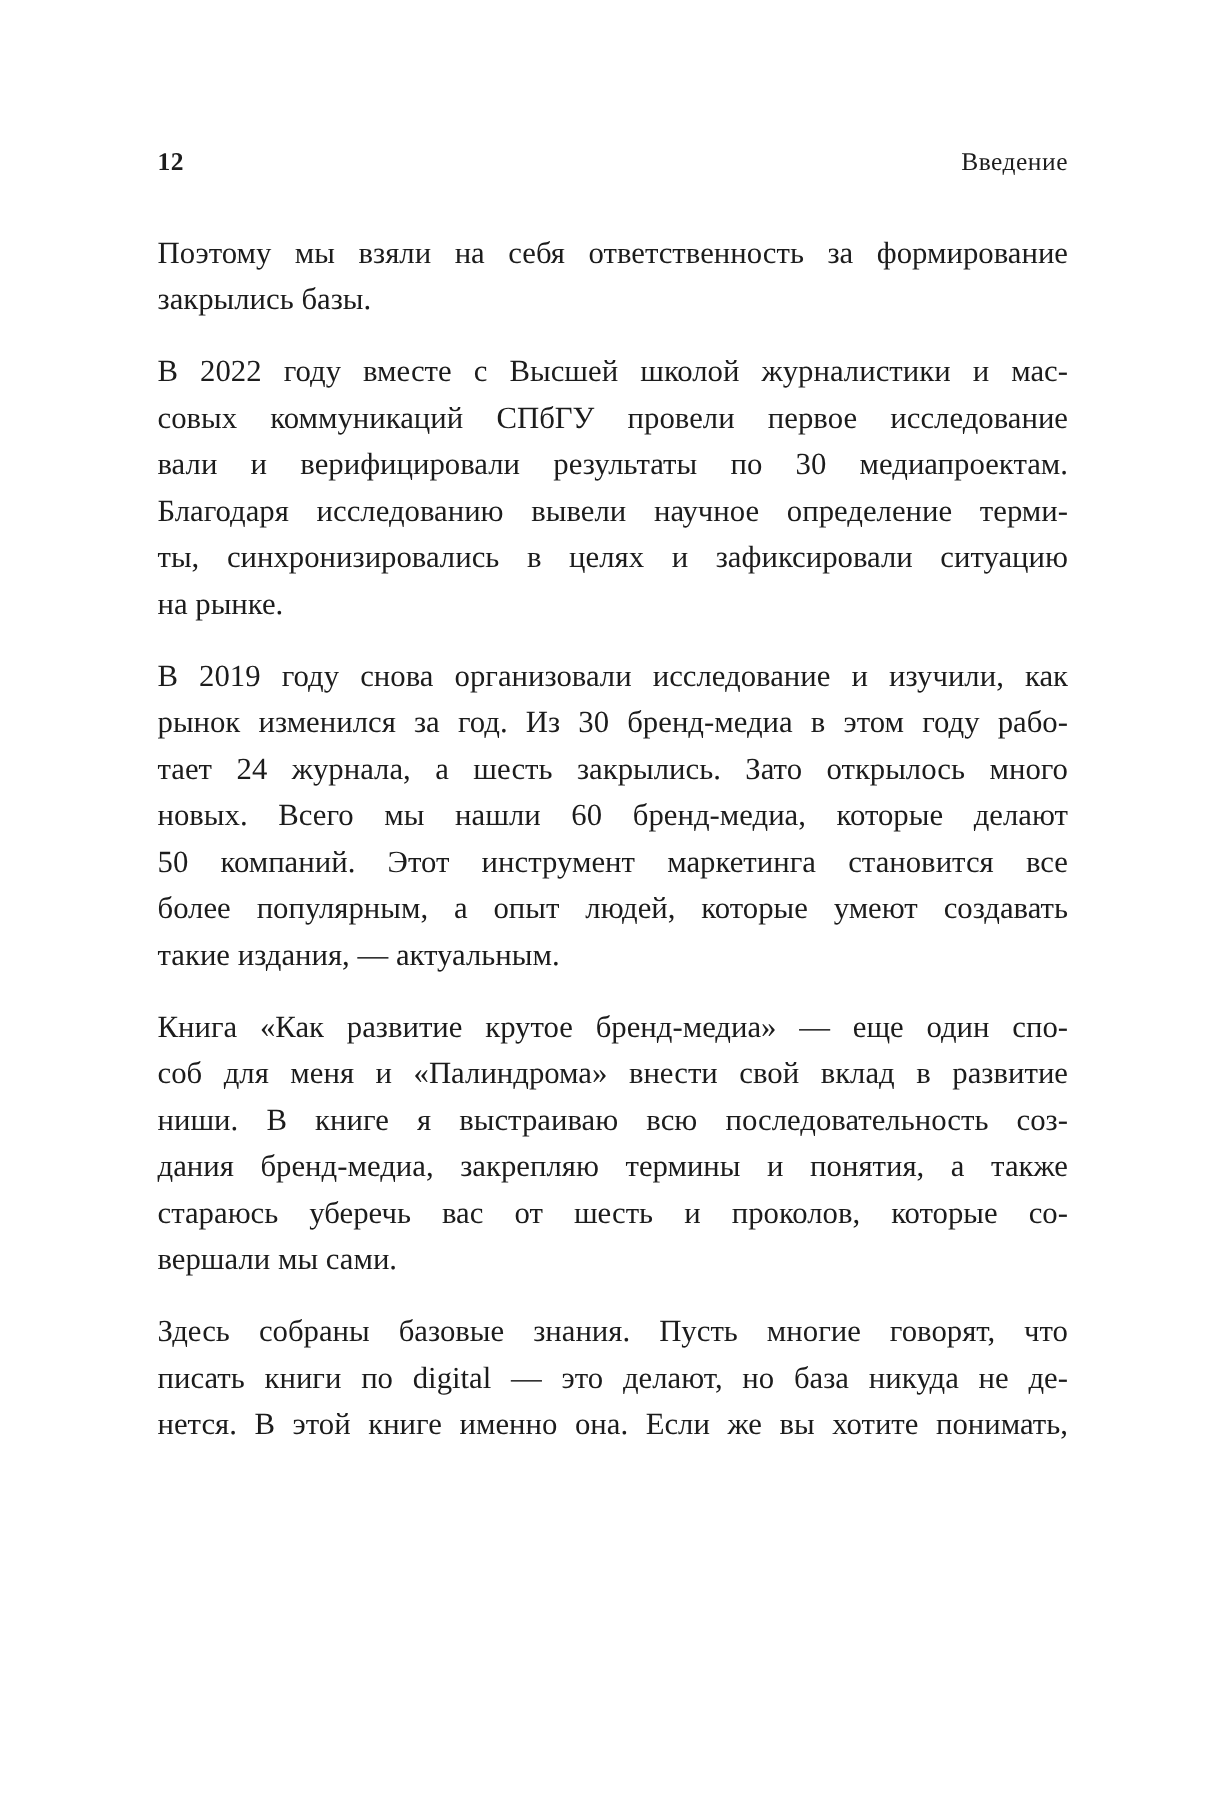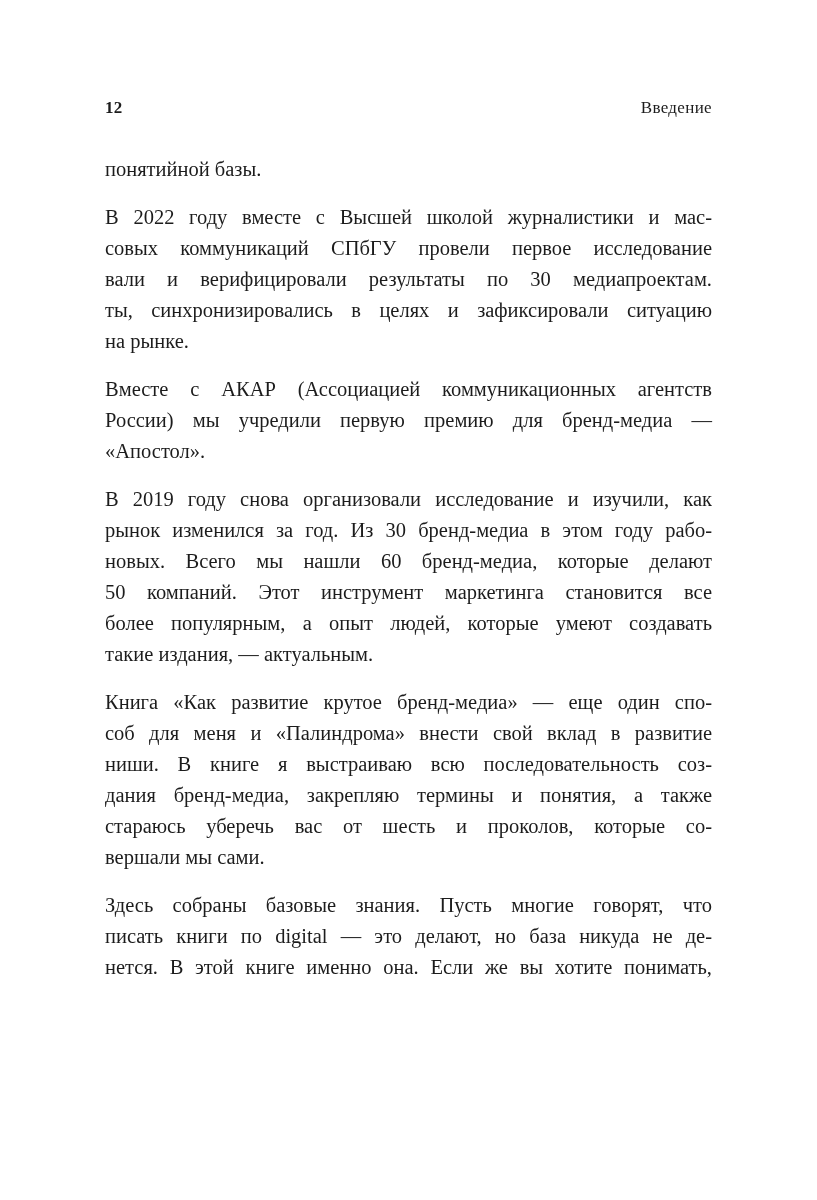--- a/index.html
+++ b/index.html
@@ -53,37 +53,35 @@
 <body>
 
 <div class="page">
   <header class="page-header">
     <span class="page-num">12</span>
     <span class="running-title">Введение</span>
   </header>
 
   <main class="page-body" id="content">
       <p>
-        <span class="line last">понятийной базы.</span>
+        <span class="line">Поэтому мы взяли на себя ответственность за формирование</span>
+        <span class="line last">закрылись базы.</span>
       </p>
       <p>
         <span class="line">В 2022 году вместе с Высшей школой журналистики и мас-</span>
         <span class="line">совых коммуникаций СПбГУ провели первое исследование</span>
         <span class="line">вали и верифицировали результаты по 30 медиапроектам.</span>
+        <span class="line">Благодаря исследованию вывели научное определение терми-</span>
         <span class="line">ты, синхронизировались в целях и зафиксировали ситуацию</span>
         <span class="line last">на рынке.</span>
       </p>
       <p>
-        <span class="line">Вместе с АКАР (Ассоциацией коммуникационных агентств</span>
-        <span class="line">России) мы учредили первую премию для бренд-медиа —</span>
-        <span class="line last">«Апостол».</span>
-      </p>
-      <p>
         <span class="line">В 2019 году снова организовали исследование и изучили, как</span>
         <span class="line">рынок изменился за год. Из 30 бренд-медиа в этом году рабо-</span>
+        <span class="line">тает 24 журнала, а шесть закрылись. Зато открылось много</span>
         <span class="line">новых. Всего мы нашли 60 бренд-медиа, которые делают</span>
         <span class="line">50 компаний. Этот инструмент маркетинга становится все</span>
         <span class="line">более популярным, а опыт людей, которые умеют создавать</span>
         <span class="line last">такие издания, — актуальным.</span>
       </p>
       <p>
         <span class="line">Книга «Как развитие крутое бренд-медиа» — еще один спо-</span>
         <span class="line">соб для меня и «Палиндрома» внести свой вклад в развитие</span>
         <span class="line">ниши. В книге я выстраиваю всю последовательность соз-</span>
         <span class="line">дания бренд-медиа, закрепляю термины и понятия, а также</span>

